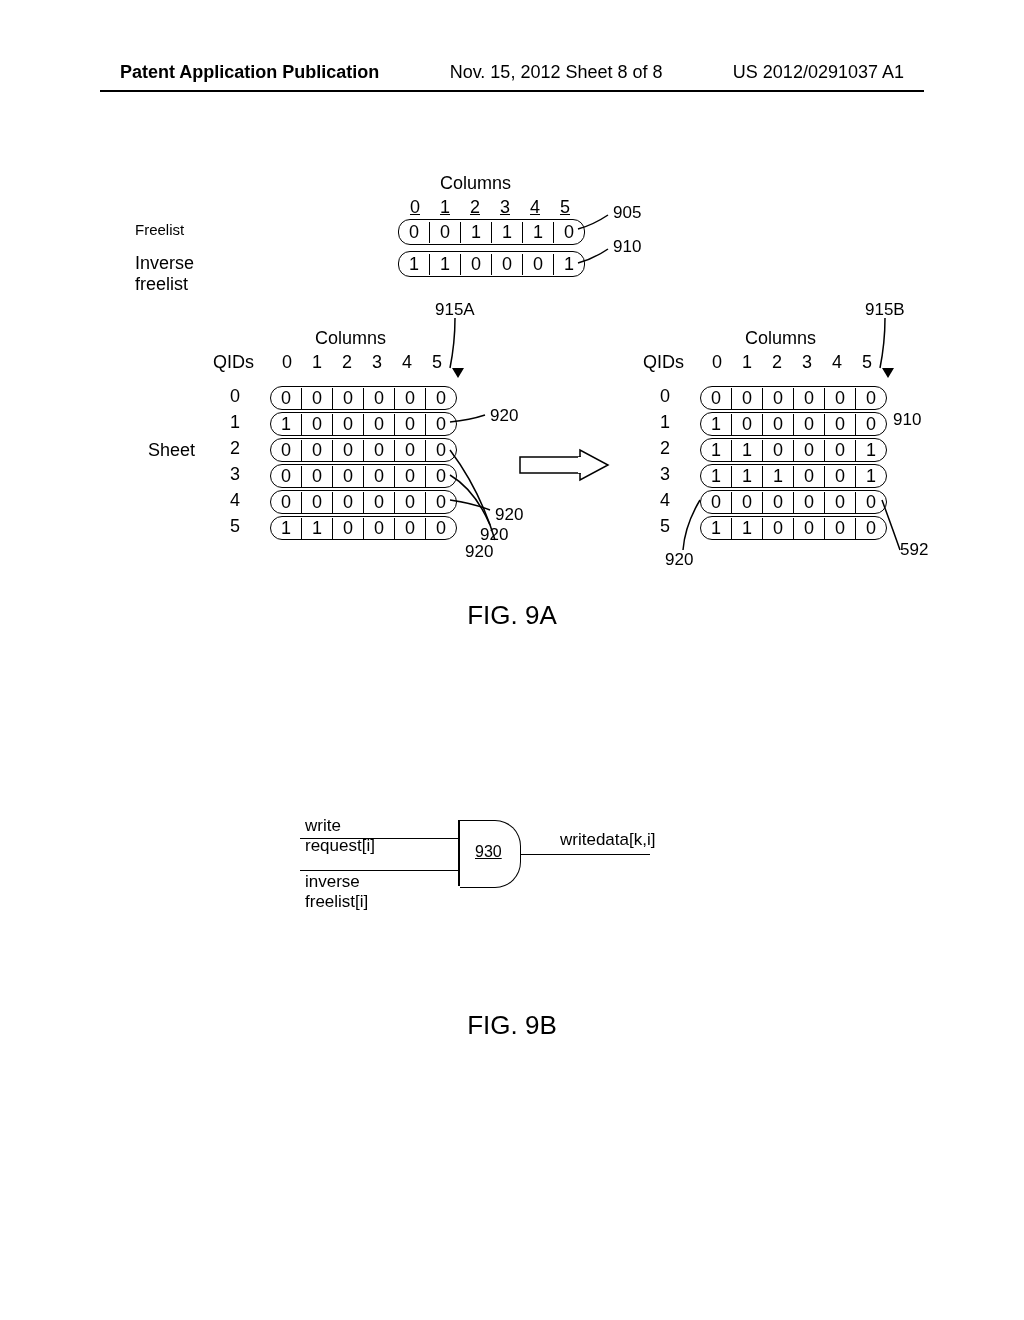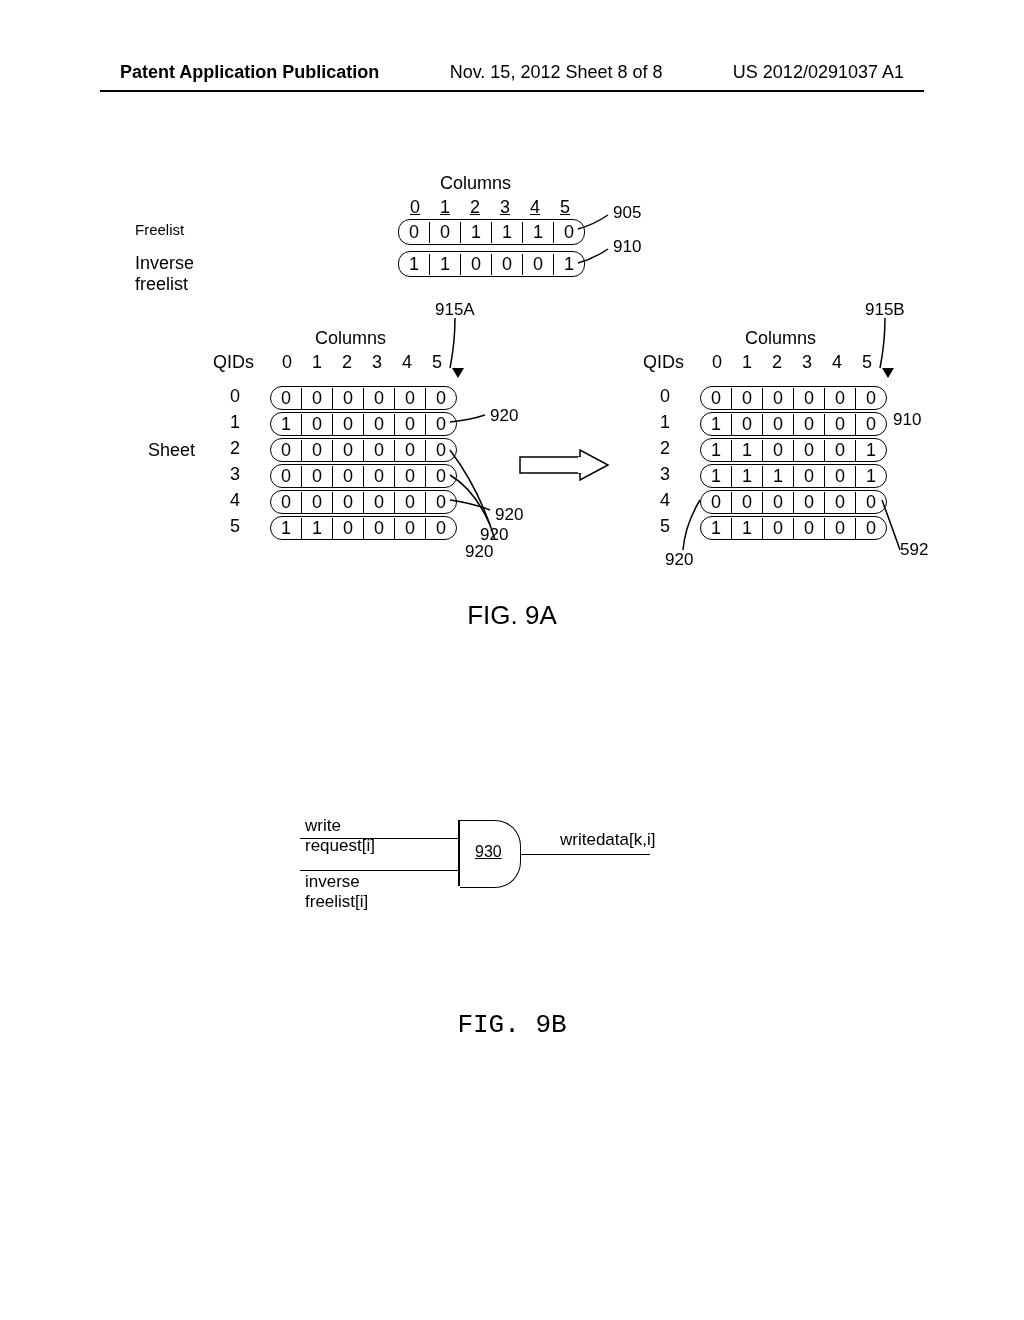--- a/index.html
+++ b/index.html
@@ -215,21 +215,20 @@
     font-size: 17px;
   }
 
   .fig9b-cap {
     position: absolute;
     top: 1010px;
     left: 0;
     width: 1024px;
     text-align: center;
     font-size: 26px;
-    font-family: Liberation Mono, monospace;
   }
 
   svg { overflow: visible; }
 </style>
 </head>
 <body>
 
 <div class="header">
   <span class="left">Patent Application Publication</span>
   <span>Nov. 15, 2012  Sheet 8 of 8</span>

